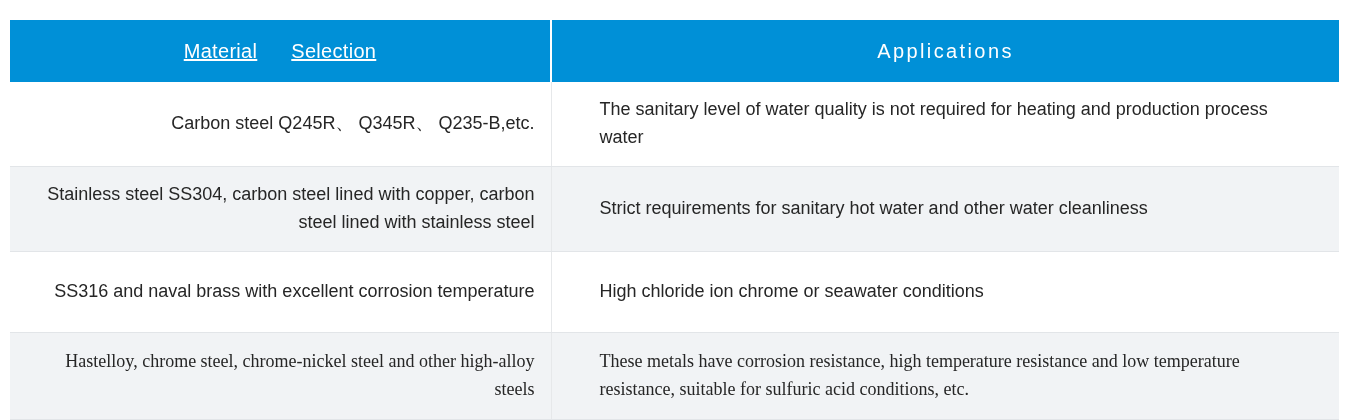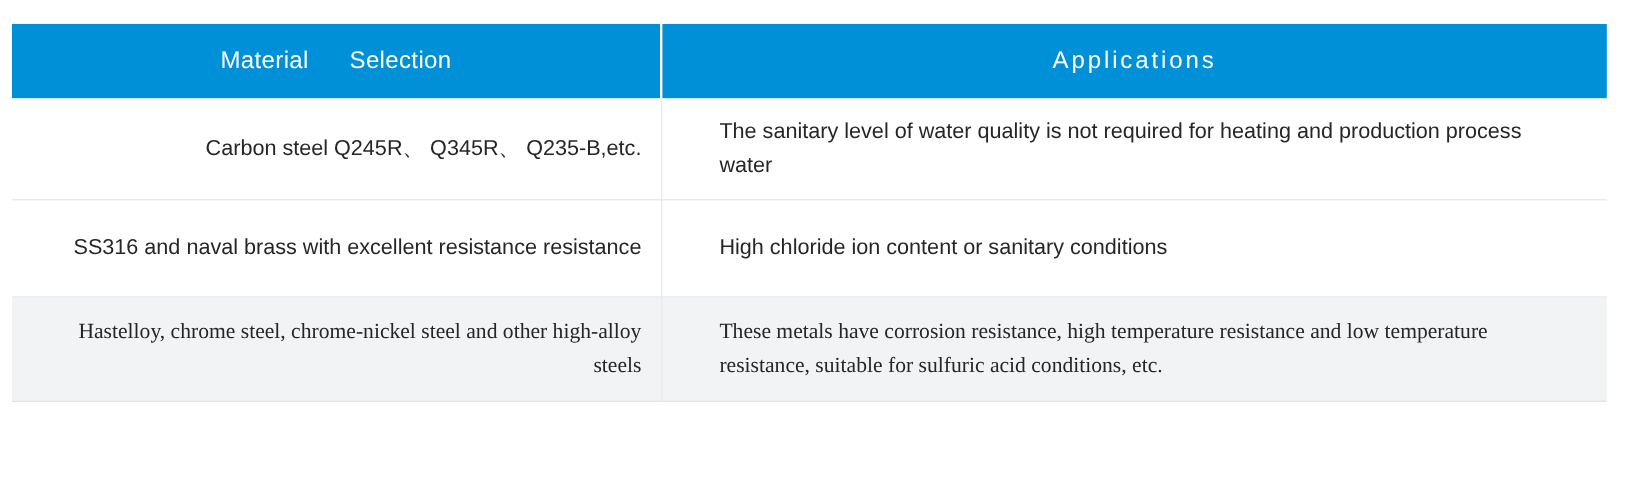--- a/index.html
+++ b/index.html
@@ -40,20 +40,21 @@
     padding: 0 10px;
     text-align: center;
     vertical-align: middle;
     border: none;
   }
 
   th.th-material {
     font-size: 20px;
     letter-spacing: 0.3px;
     border-right: 2px solid #ffffff;
+    text-decoration: underline;
   }
   th.th-material .gap {
     display: inline-block;
     width: 34px;
   }
 
   th.th-applications {
     font-size: 20px;
     letter-spacing: 2.4px;
   }
@@ -107,23 +108,27 @@
           <span>Material</span><span class="gap"></span><span>Selection</span>
         </th>
         <th class="th-applications">Applications</th>
       </tr>
     </thead>
     <tbody>
       <tr class="row-odd row-1">
         <td class="cell-material">Carbon steel Q245R、 Q345R、 Q235-B,etc.</td>
         <td class="cell-application">The sanitary level of water quality is not required for heating and production process water</td>
       </tr>
+      <tr class="row-even row-2">
+        <td class="cell-material">Stainless steel SS304, carbon steel lined with copper, carbon steel lined with stainless steel</td>
+        <td class="cell-application">Strict requirements for sanitary hot water and other water cleanliness</td>
+      </tr>
       <tr class="row-odd row-3">
-        <td class="cell-material">SS316 and naval brass with excellent resistance resistance</td>
-        <td class="cell-application">High chloride ion content or sanitary conditions</td>
+        <td class="cell-material">SS316 and naval brass with excellent corrosion temperature</td>
+        <td class="cell-application">High chloride ion chrome or seawater conditions</td>
       </tr>
       <tr class="row-even row-4">
         <td class="cell-material indent-1"> Hastelloy, chrome steel, chrome-nickel steel and other high-alloy steels</td>
         <td class="cell-application">These metals have corrosion resistance, high temperature resistance and low temperature resistance, suitable for sulfuric acid conditions, etc.</td>
       </tr>
     </tbody>
   </table>
 </div>
 
 </body></html>

